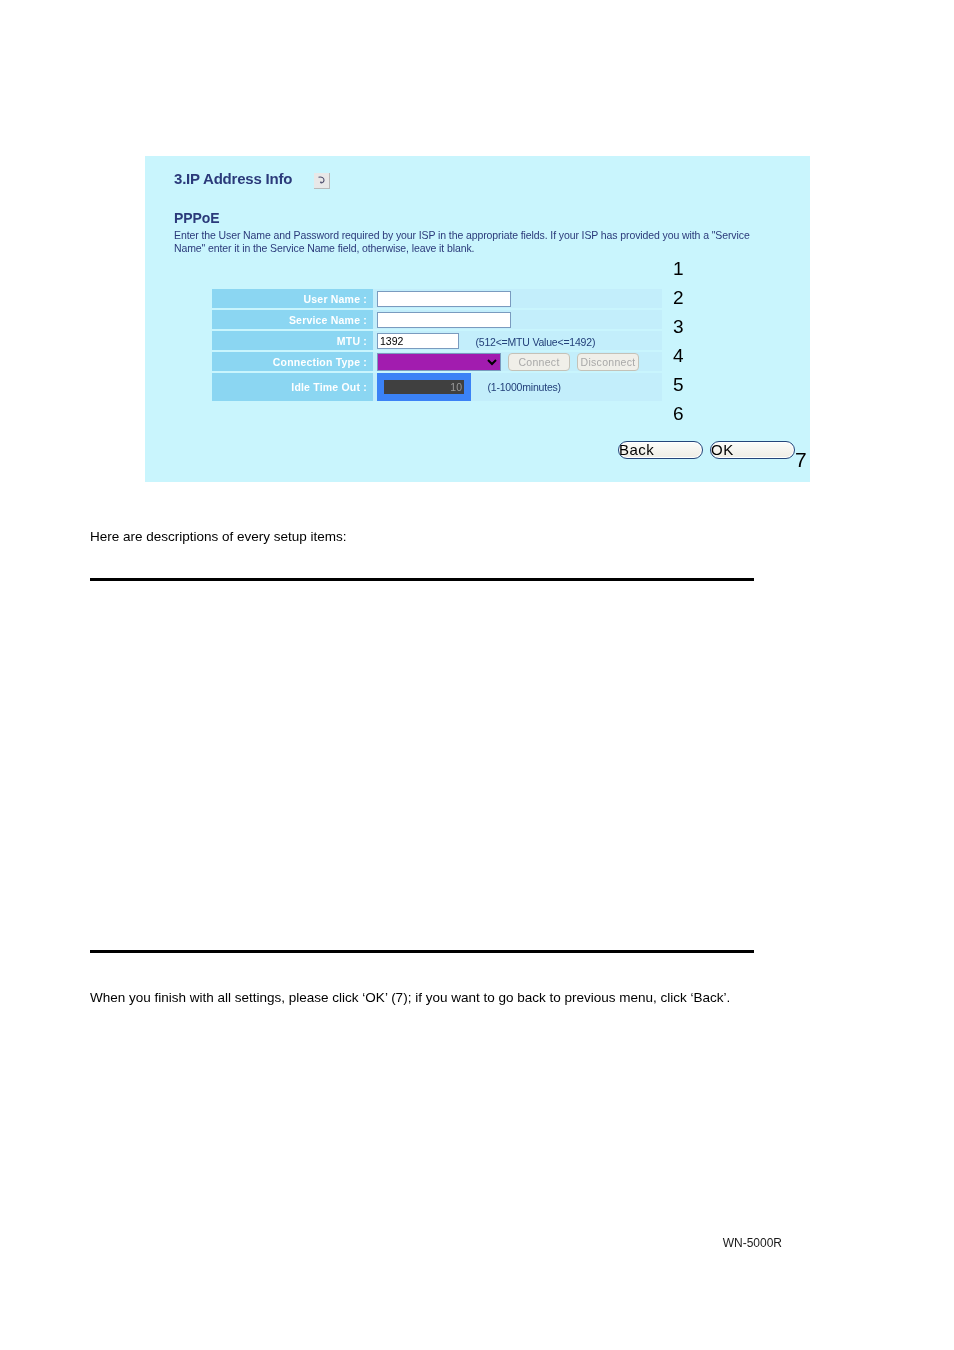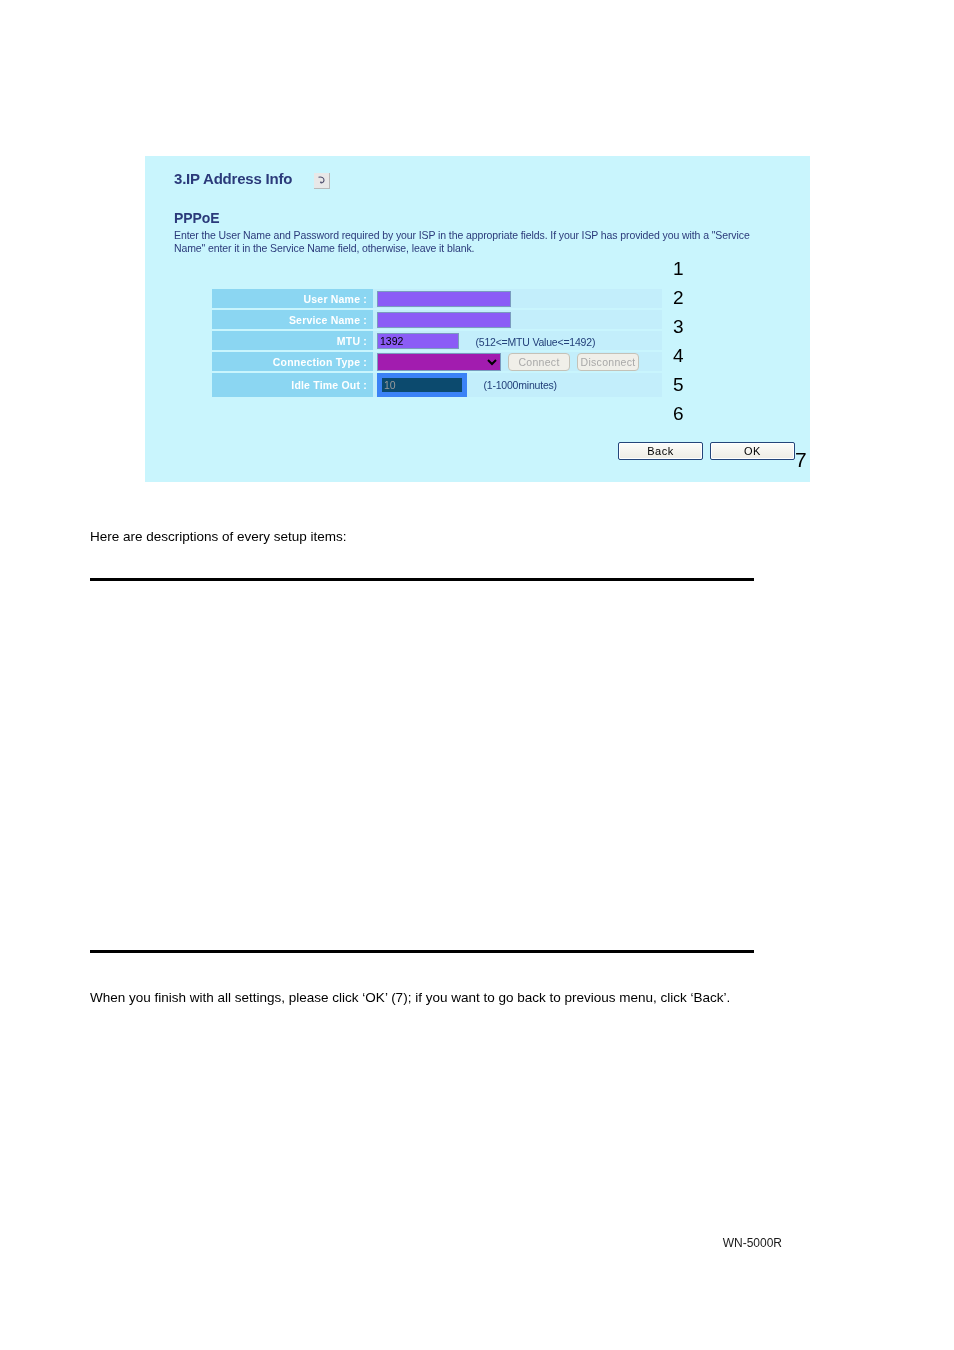--- a/index.html
+++ b/index.html
@@ -100,37 +100,38 @@
     white-space: nowrap;
   }
   td.value-cell {
     background: #c3eefb;
     padding-left: 4px !important;
     white-space: nowrap;
   }
 
   .text-input {
     border: 1px solid #7a9bbf;
-    background: #8b5cf6;
+    background: #ffffff;
     height: 14px;
     font-family: "Liberation Sans", sans-serif;
     font-size: 10.5px;
     color: #000000;
     padding: 0 2px;
     box-sizing: content-box;
     vertical-align: middle;
     outline: none;
   }
   .text-input.wide   { width: 128px; }
   .text-input.medium { width: 108px; }
   .text-input.short  { width: 76px; }
   .text-input.disabled {
     color: #9a9a9a;
-    background: #0c4a6e;
-    border: 5px solid #3b82f6;
+    background: #404040;
+    border: 7px solid #3b82f6;
+    text-align: right;
   }
 
   .hint {
     font-size: 10.5px;
     color: #23407a;
     margin-left: 4px;
     letter-spacing: -0.2px;
     padding-left: 8px;
   }
 
@@ -174,26 +175,25 @@
   #panel-buttons {
     position: absolute;
     left: 473px;
     top: 285px;
   }
   .big-button {
     display: inline-block;
     width: 83px;
     height: 16px;
     line-height: 16px;
-    text-align: center;
-    font-size: 11px;
+    font-size: 15px;
     color: #000000;
     background: linear-gradient(#fcfcfa, #eeece4);
     border: 1px solid #24457a;
-    border-radius: 2px;
+    border-radius: 9px;
     letter-spacing: 0.5px;
     box-shadow: inset 0 0 0 1px #ffffff;
   }
   #ok-button { margin-left: 7px; }
 
   
   .body-text {
     position: absolute;
     font-size: 13.5px;
     color: #000000;

